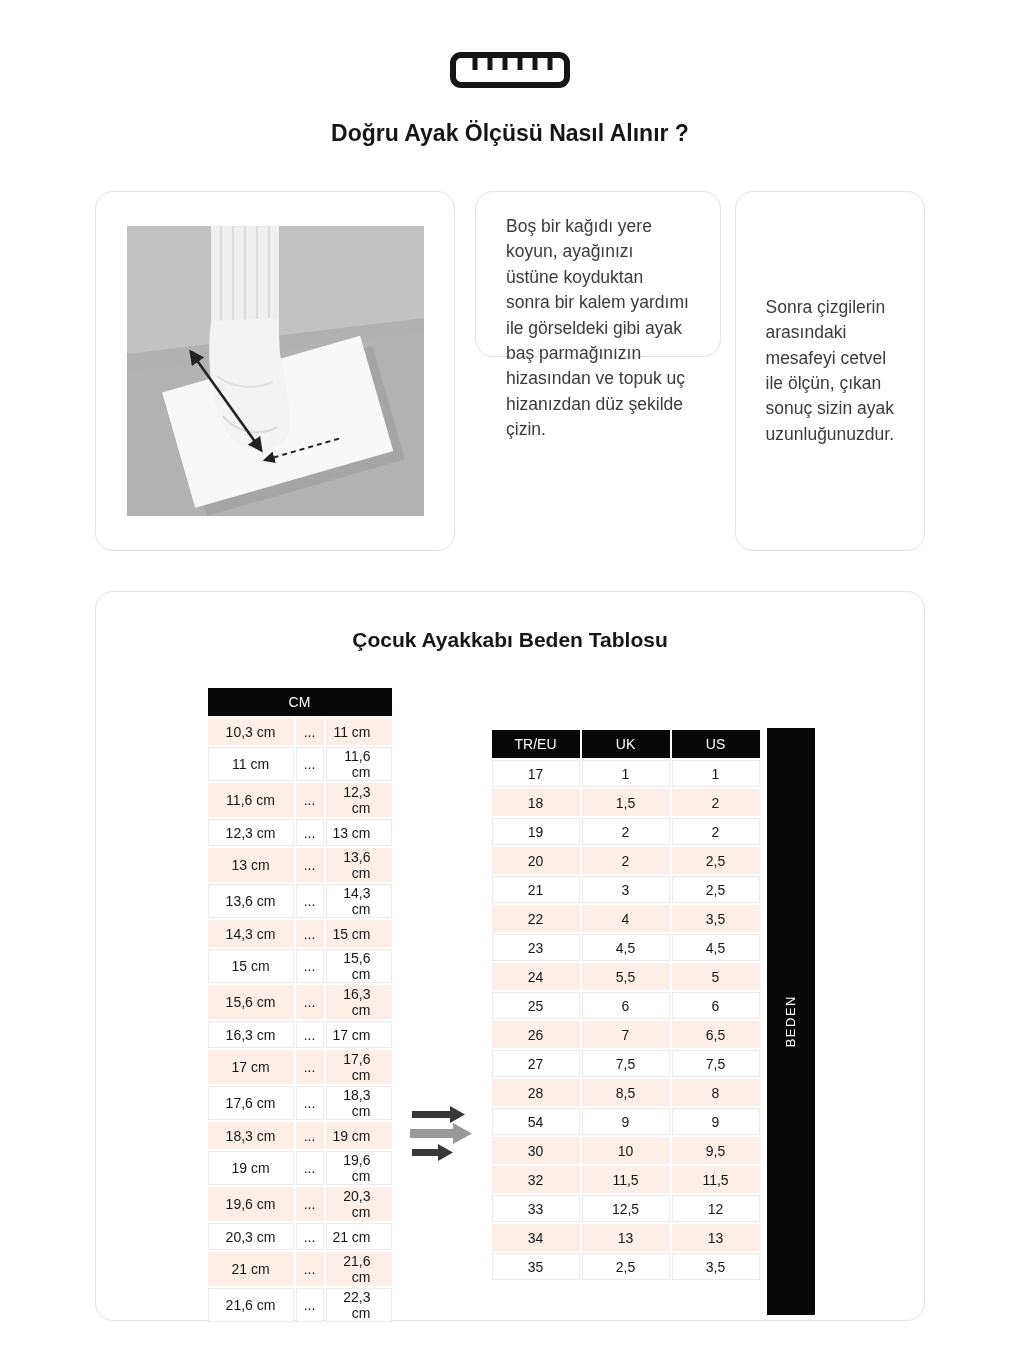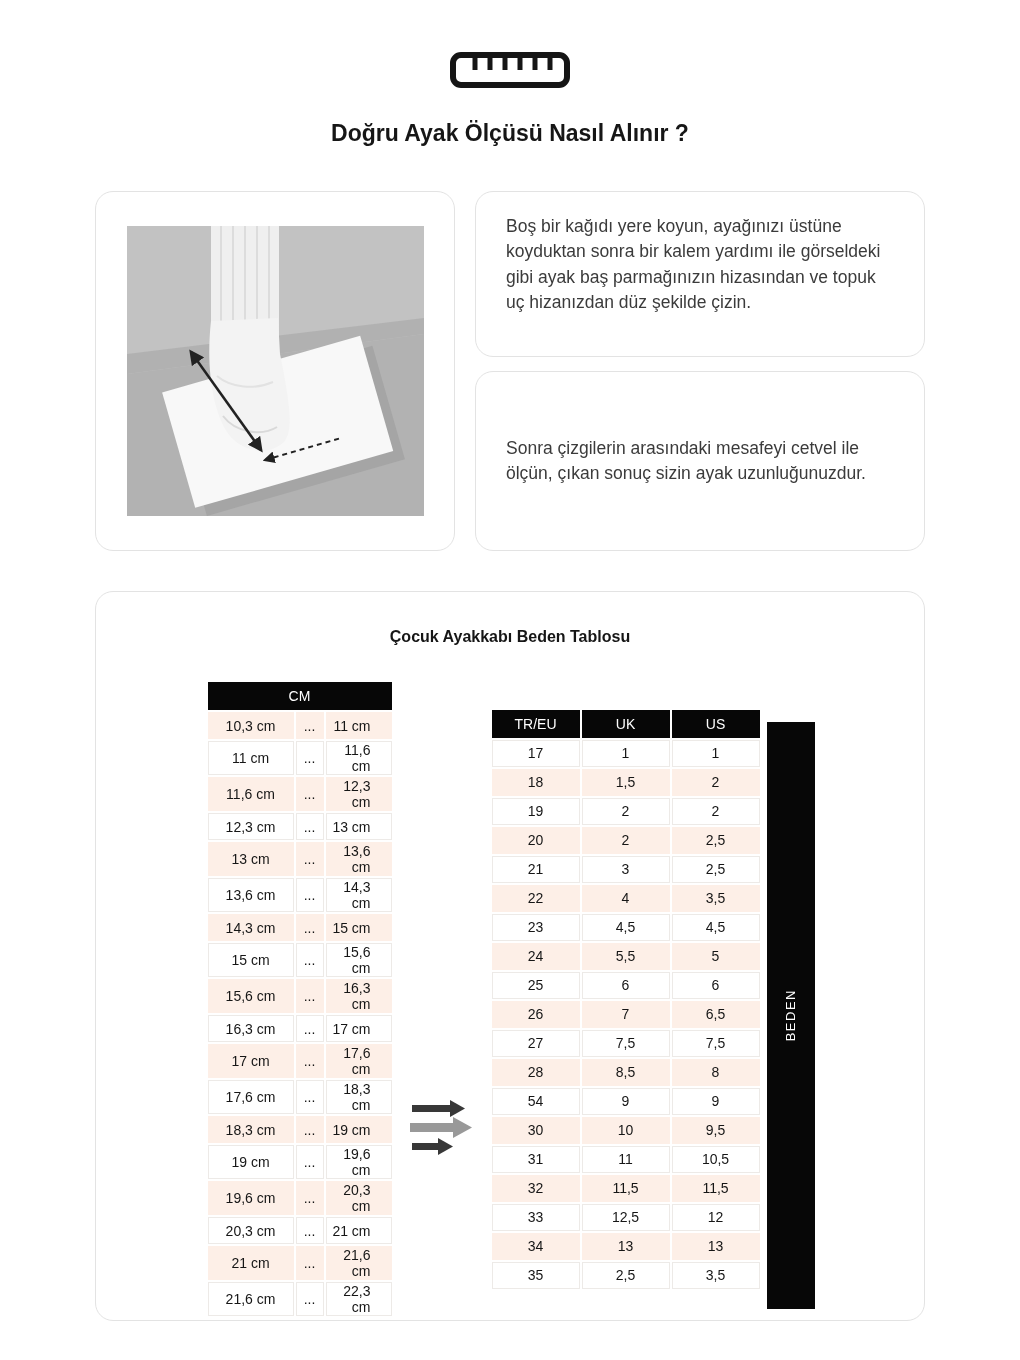--- a/index.html
+++ b/index.html
@@ -24,40 +24,40 @@
     font-size:23px; font-weight:700; color:#161616;
   }
 
   
   .top-row{ display:flex; gap:20px; margin:44px 95px 0; height:360px; }
   .photo-card{
     width:360px; height:360px; flex-shrink:0;
     border:1px solid var(--card-border); border-radius:18px;
     display:flex; align-items:center; justify-content:center;
   }
-  .inst-col{ flex:1; display:flex; flex-direction:column; gap:14px; }
+  .inst-col{ flex:1; display:flex; flex-direction:row; gap:14px; }
   .inst-card{
     border:1px solid var(--card-border); border-radius:18px;
     padding:22px 30px;
   }
   .inst-card.first{ height:166px; }
   .inst-card.second{ flex:1; display:flex; align-items:center; }
   .inst-card p{
     margin:0; font-size:17.5px; line-height:1.45; color:#3b3b3b;
   }
 
   
   .table-card{
     margin:40px 95px 0; height:730px;
     border:1px solid var(--card-border); border-radius:18px;
     padding:36px 0 0;
   }
   .table-title{
     margin:0 0 34px; text-align:center;
-    font-size:16px; font-weight:700; color:#161616;
+    font-size:21px; font-weight:700; color:#161616;
   }
   .tables-row{ display:flex; justify-content:center; align-items:center; }
 
   table{ border-collapse:separate; border-spacing:2px; }
   th{
     background:var(--header-bg); color:#fff;
     font-weight:400; font-size:14px; height:28px; padding:0;
   }
   td{
     height:27px; font-size:14px; color:#161616;
@@ -349,25 +349,20 @@
             <tr>
               <td>54</td>
               <td>9</td>
               <td>9</td>
             </tr>
             <tr class="alt">
               <td>30</td>
               <td>10</td>
               <td>9,5</td>
             </tr>
-            <tr>
-              <td>31</td>
-              <td>11</td>
-              <td>10,5</td>
-            </tr>
             <tr class="alt">
               <td>32</td>
               <td>11,5</td>
               <td>11,5</td>
             </tr>
             <tr>
               <td>33</td>
               <td>12,5</td>
               <td>12</td>
             </tr>

